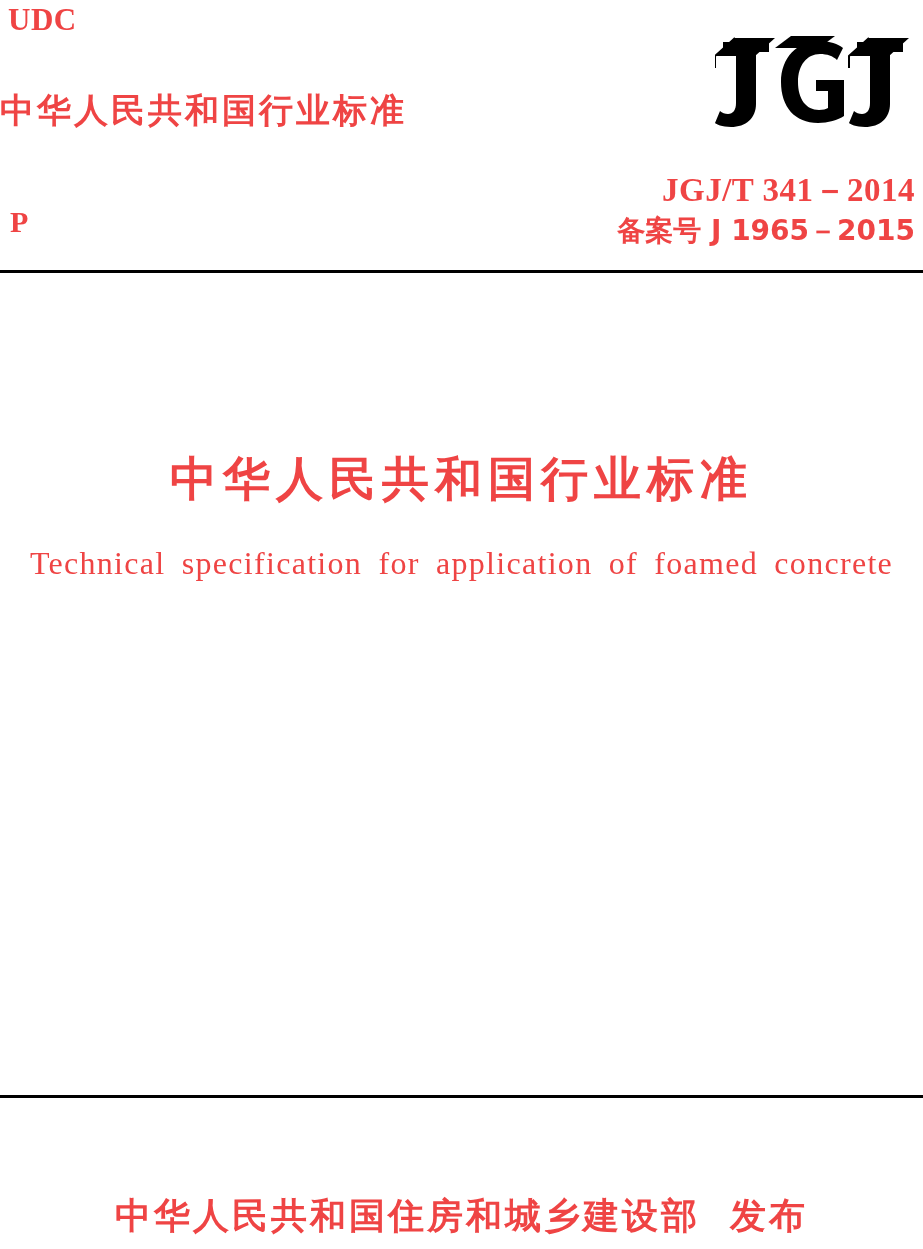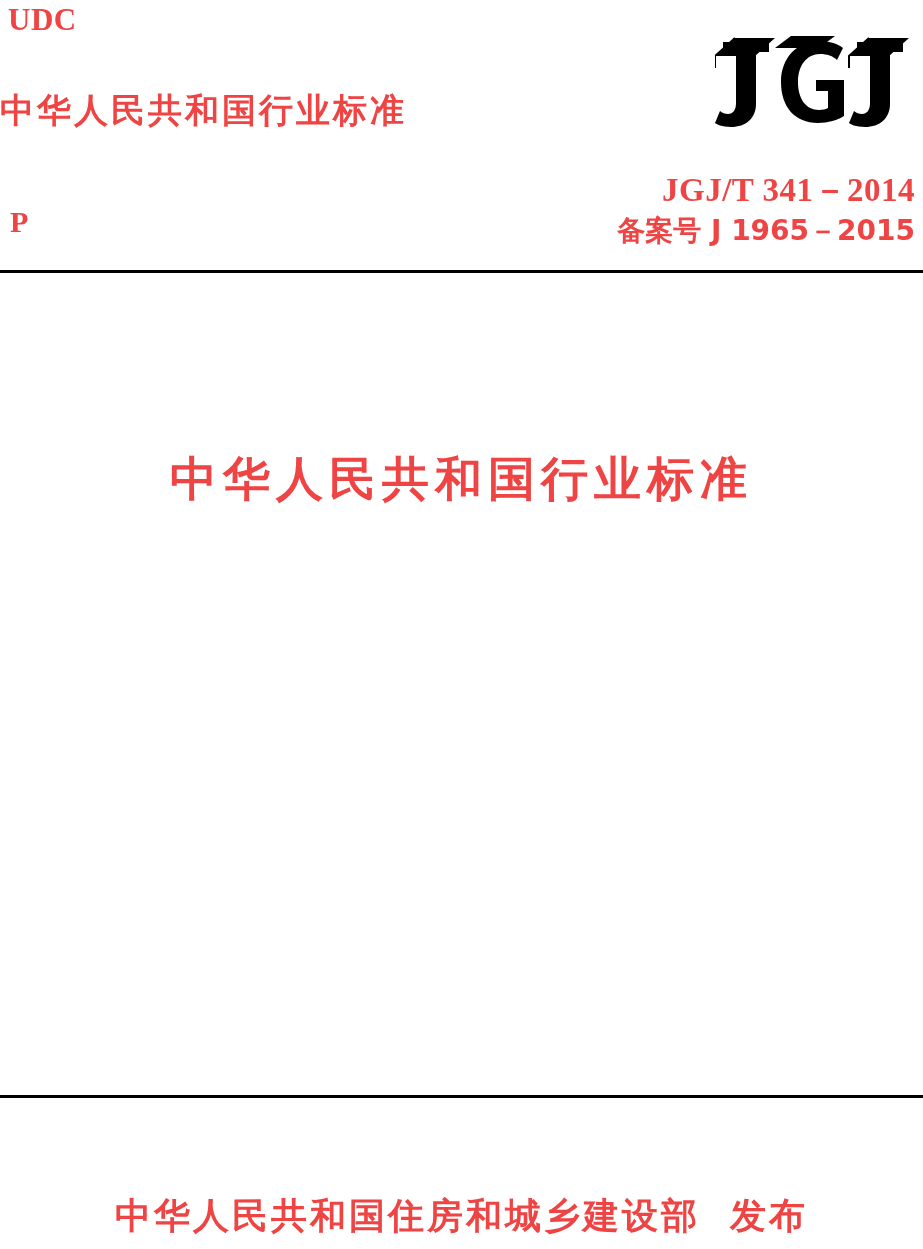--- a/index.html
+++ b/index.html
@@ -205,20 +205,21 @@
   <div class="record-no">
     <span class="cn">备案号</span>
     <span>J 1965－2015</span>
   </div>
 
   <div class="pmark">P</div>
 
   <div class="rule rule-top"></div>
 
   <div class="title-cn">中华人民共和国行业标准</div>
+  <div class="title-en">Technical specification for application of foamed concrete</div>
 
   <div class="date-row">
   </div>
 
   <div class="rule rule-bottom"></div>
 
   <div class="publisher">
     <span>中华人民共和国住房和城乡建设部</span><span class="verb">发布</span>
   </div>
 

